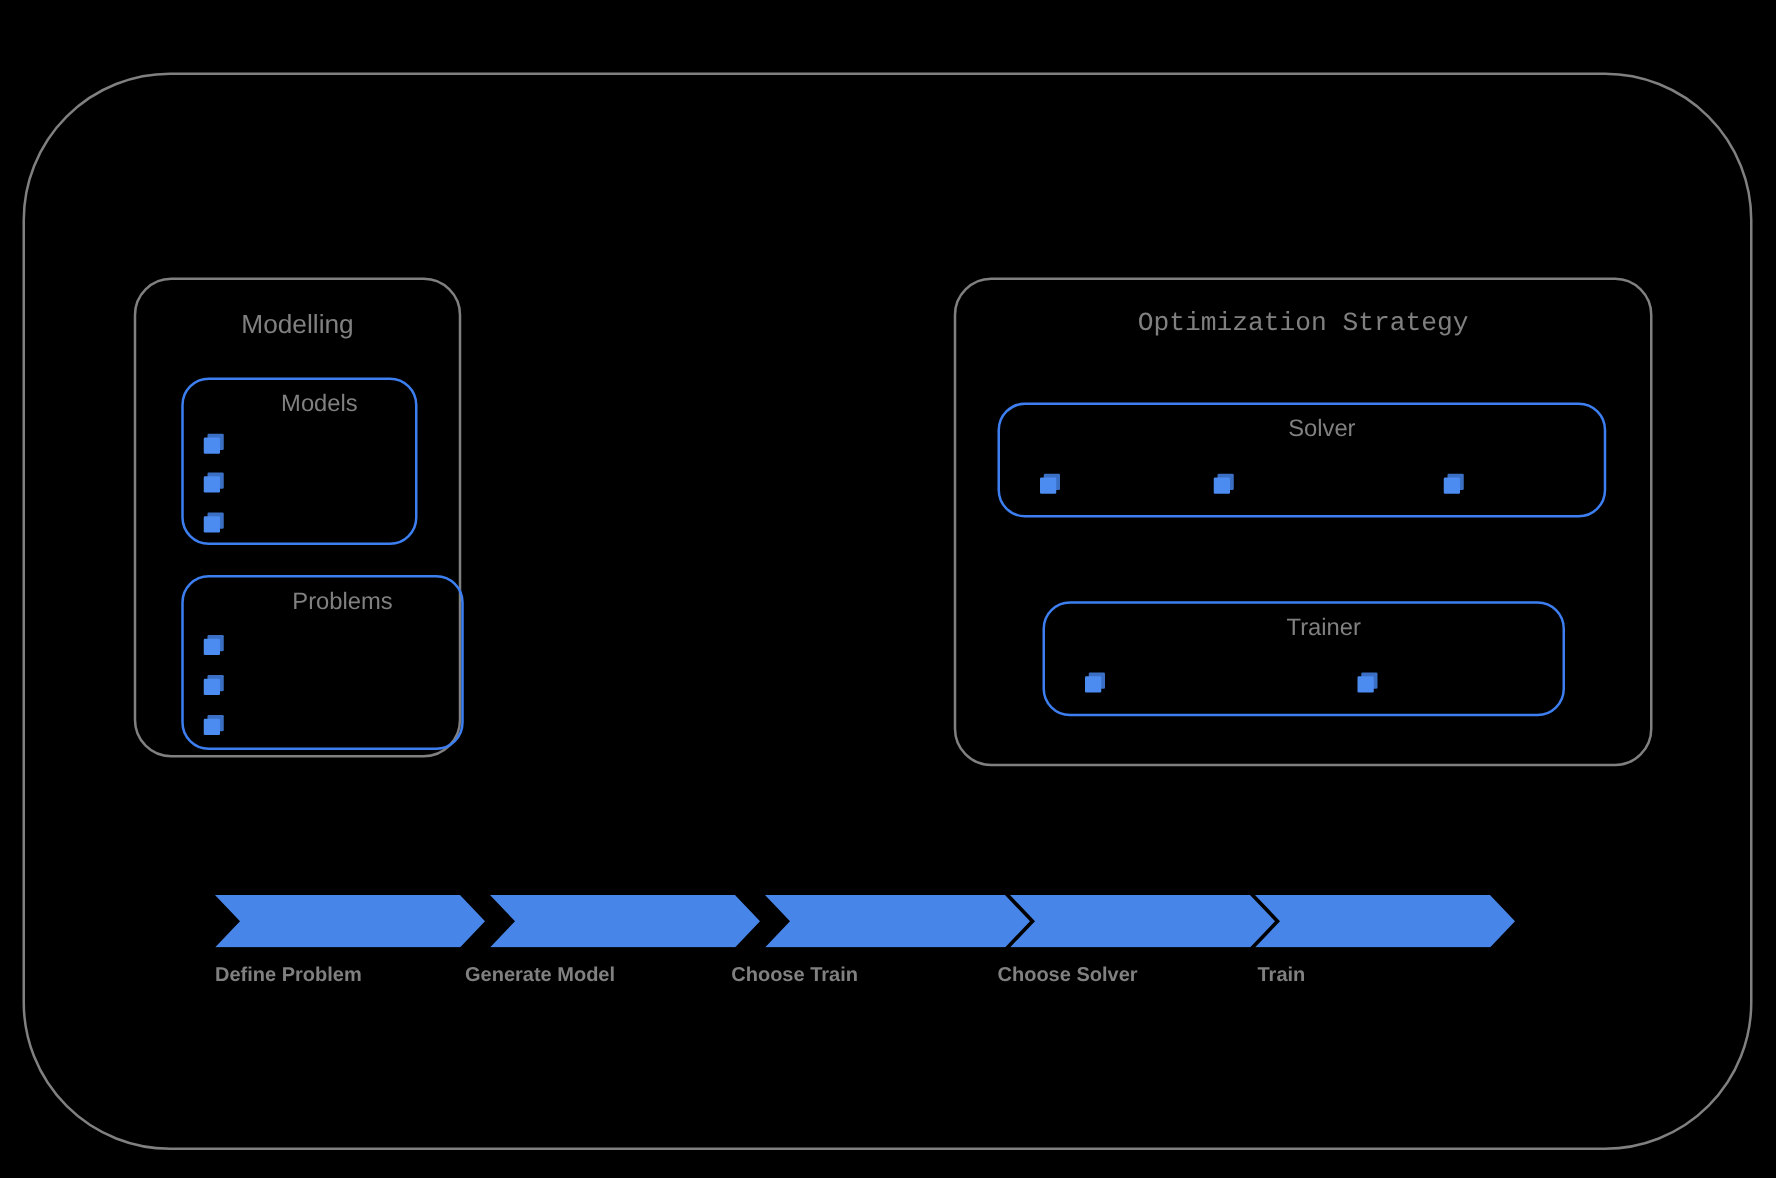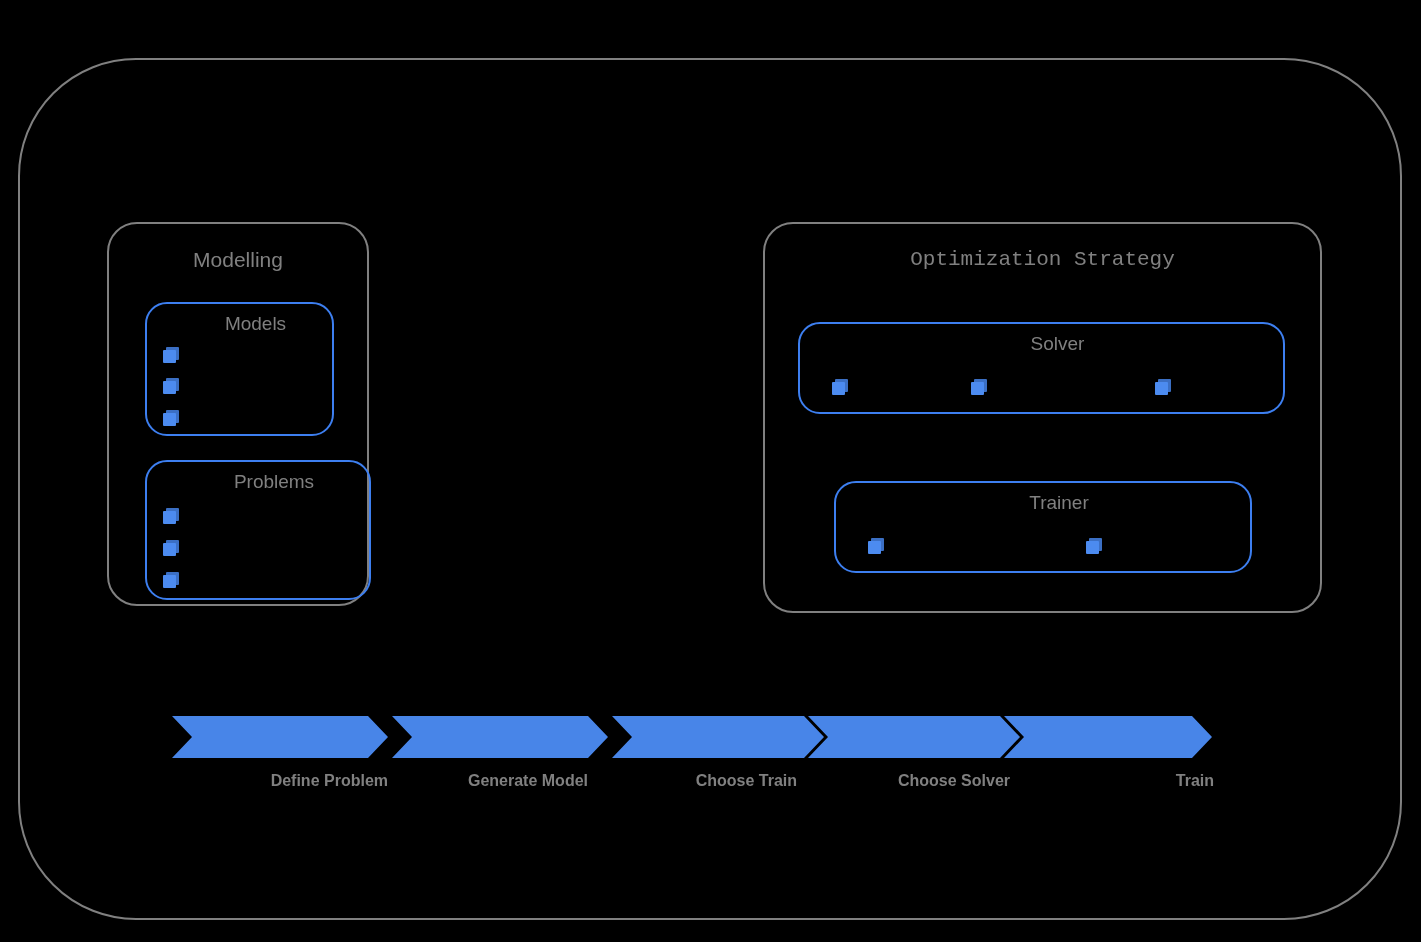--- a/index.html
+++ b/index.html
@@ -144,21 +144,21 @@
   .chev-mid {
     clip-path: polygon(0 0, calc(100% - 20px) 0, 100% 50%, calc(100% - 20px) 100%, 0 100%, 20px 50%);
   }
   .chev-last {
     clip-path: polygon(0 0, calc(100% - 20px) 0, 100% 50%, calc(100% - 20px) 100%, 0 100%, 20px 50%);
   }
 
   .pipeline-label {
     position: absolute;
     top: 772px;
-    text-align: right;
+    text-align: left;
     color: #808080;
     font-size: 16px;
     font-weight: bold;
     white-space: nowrap;
   }
 </style>
 </head>
 <body>
 
 <div id="canvas">

